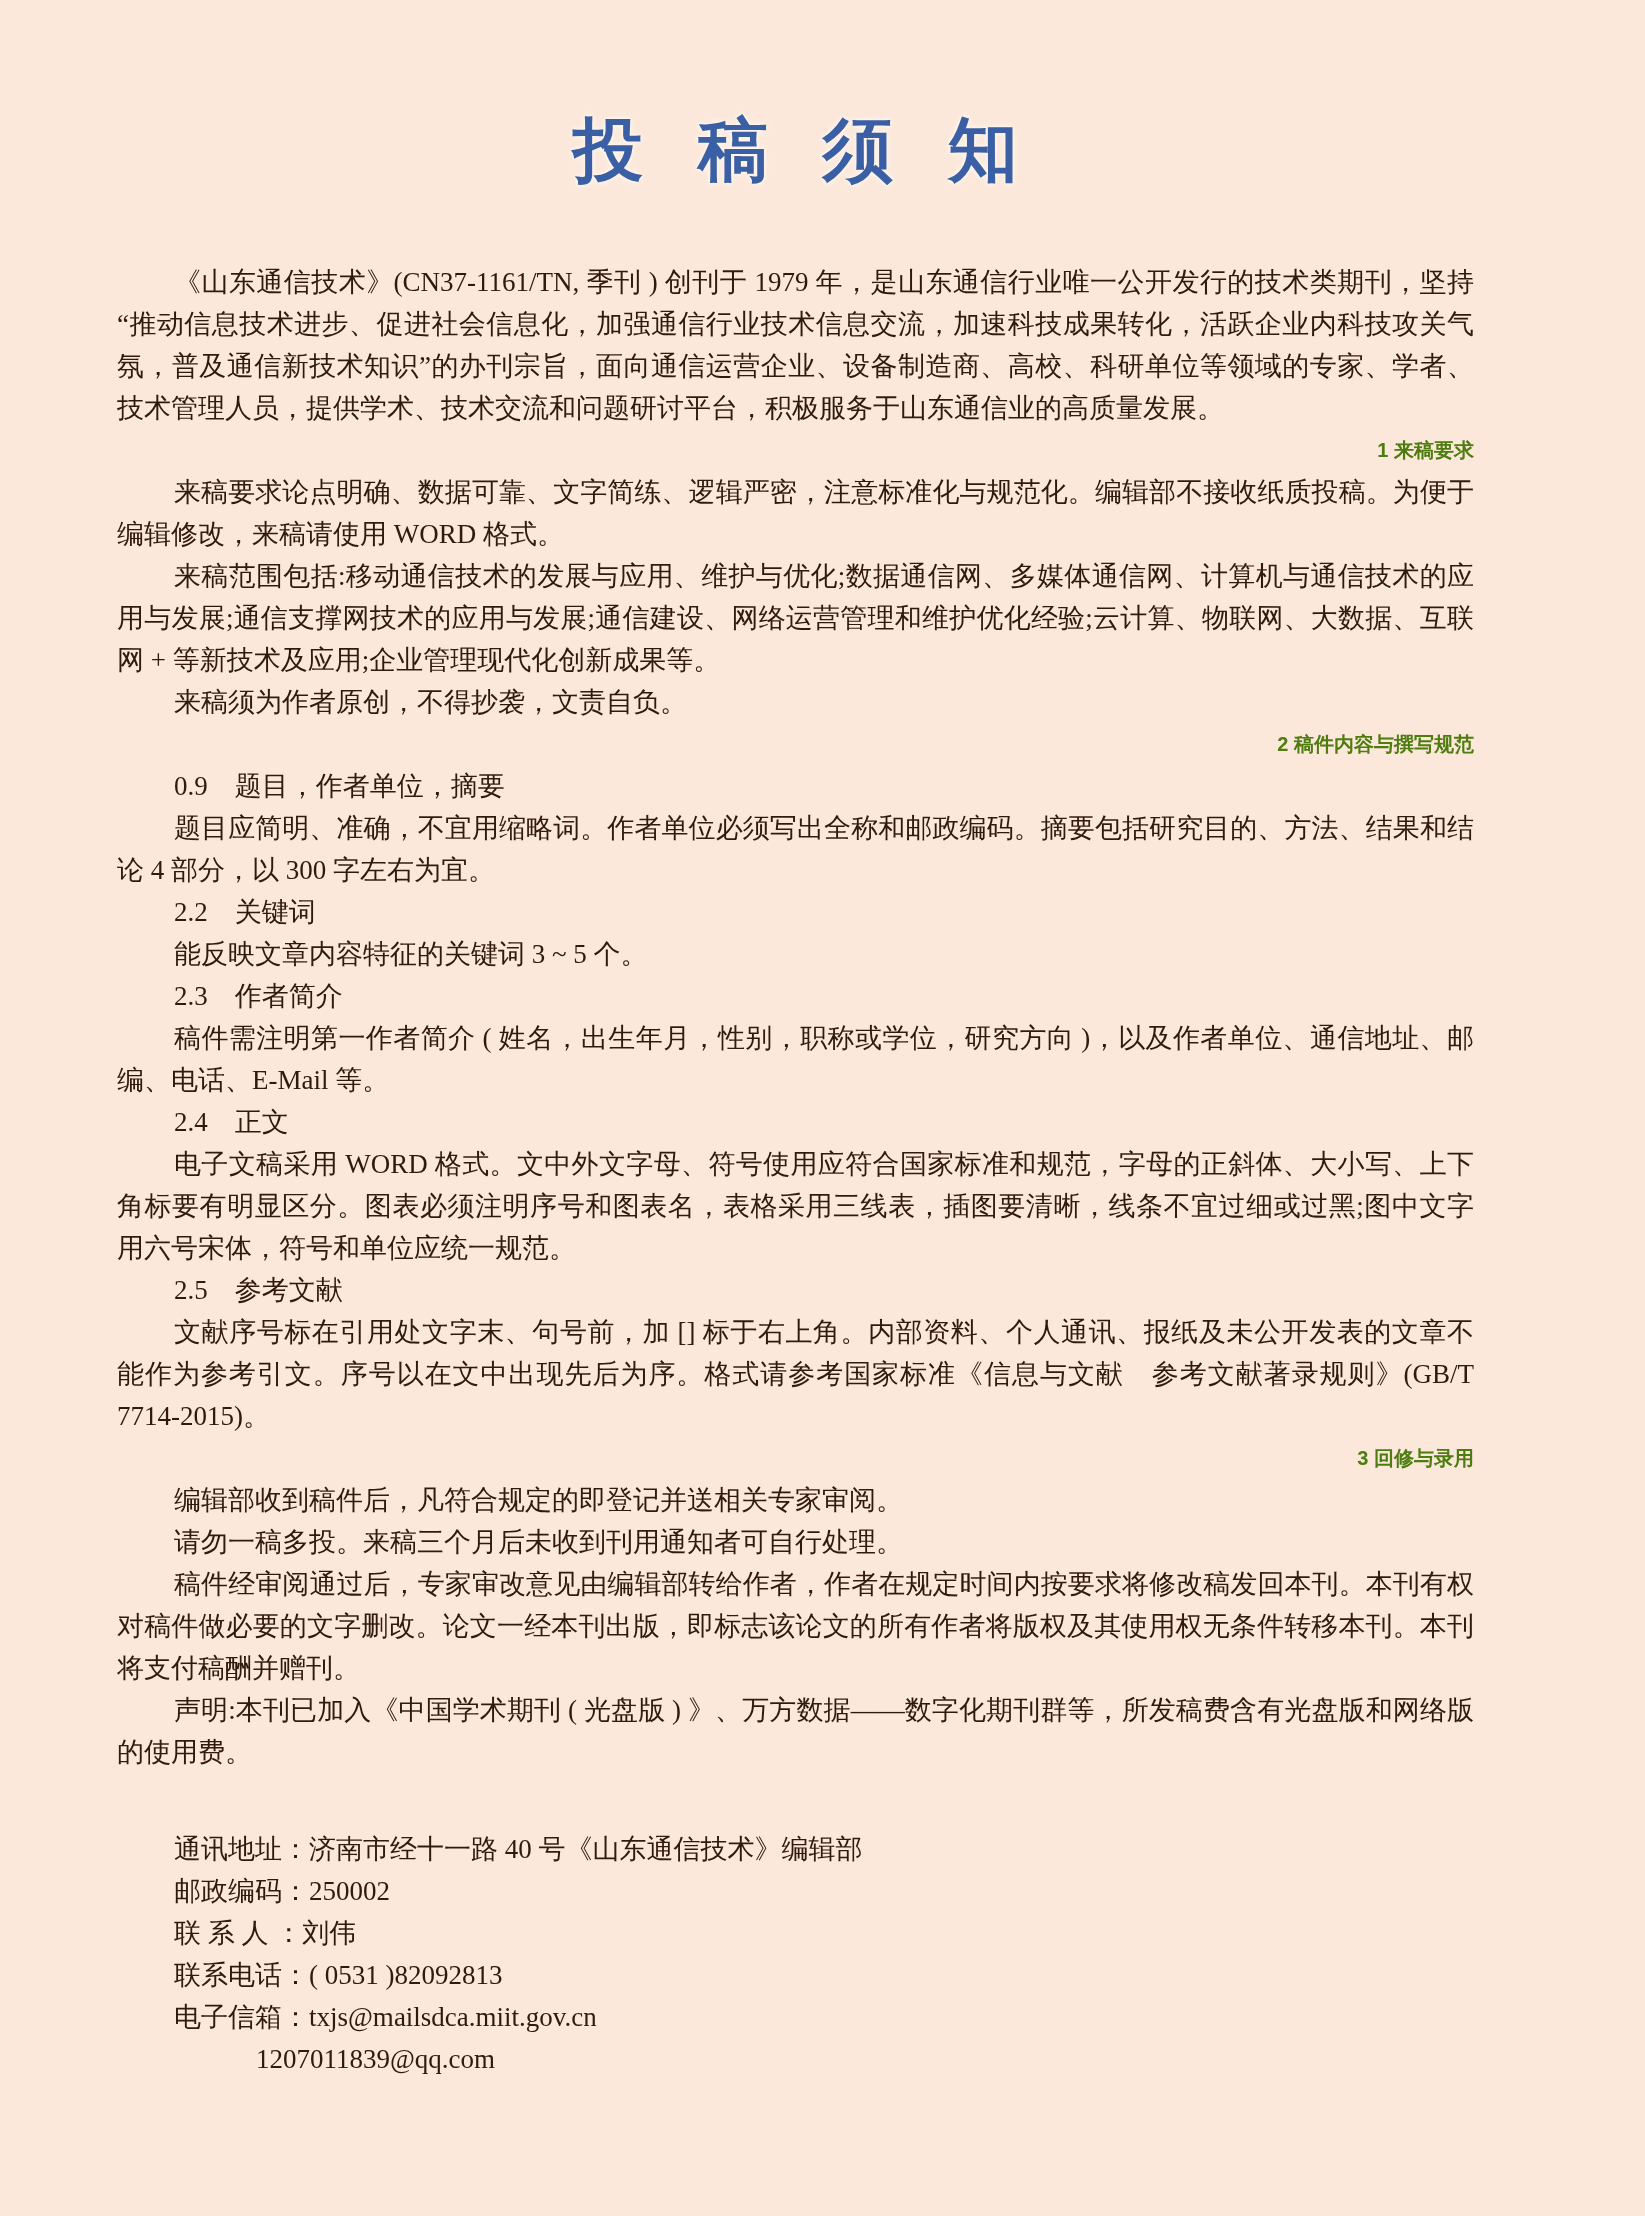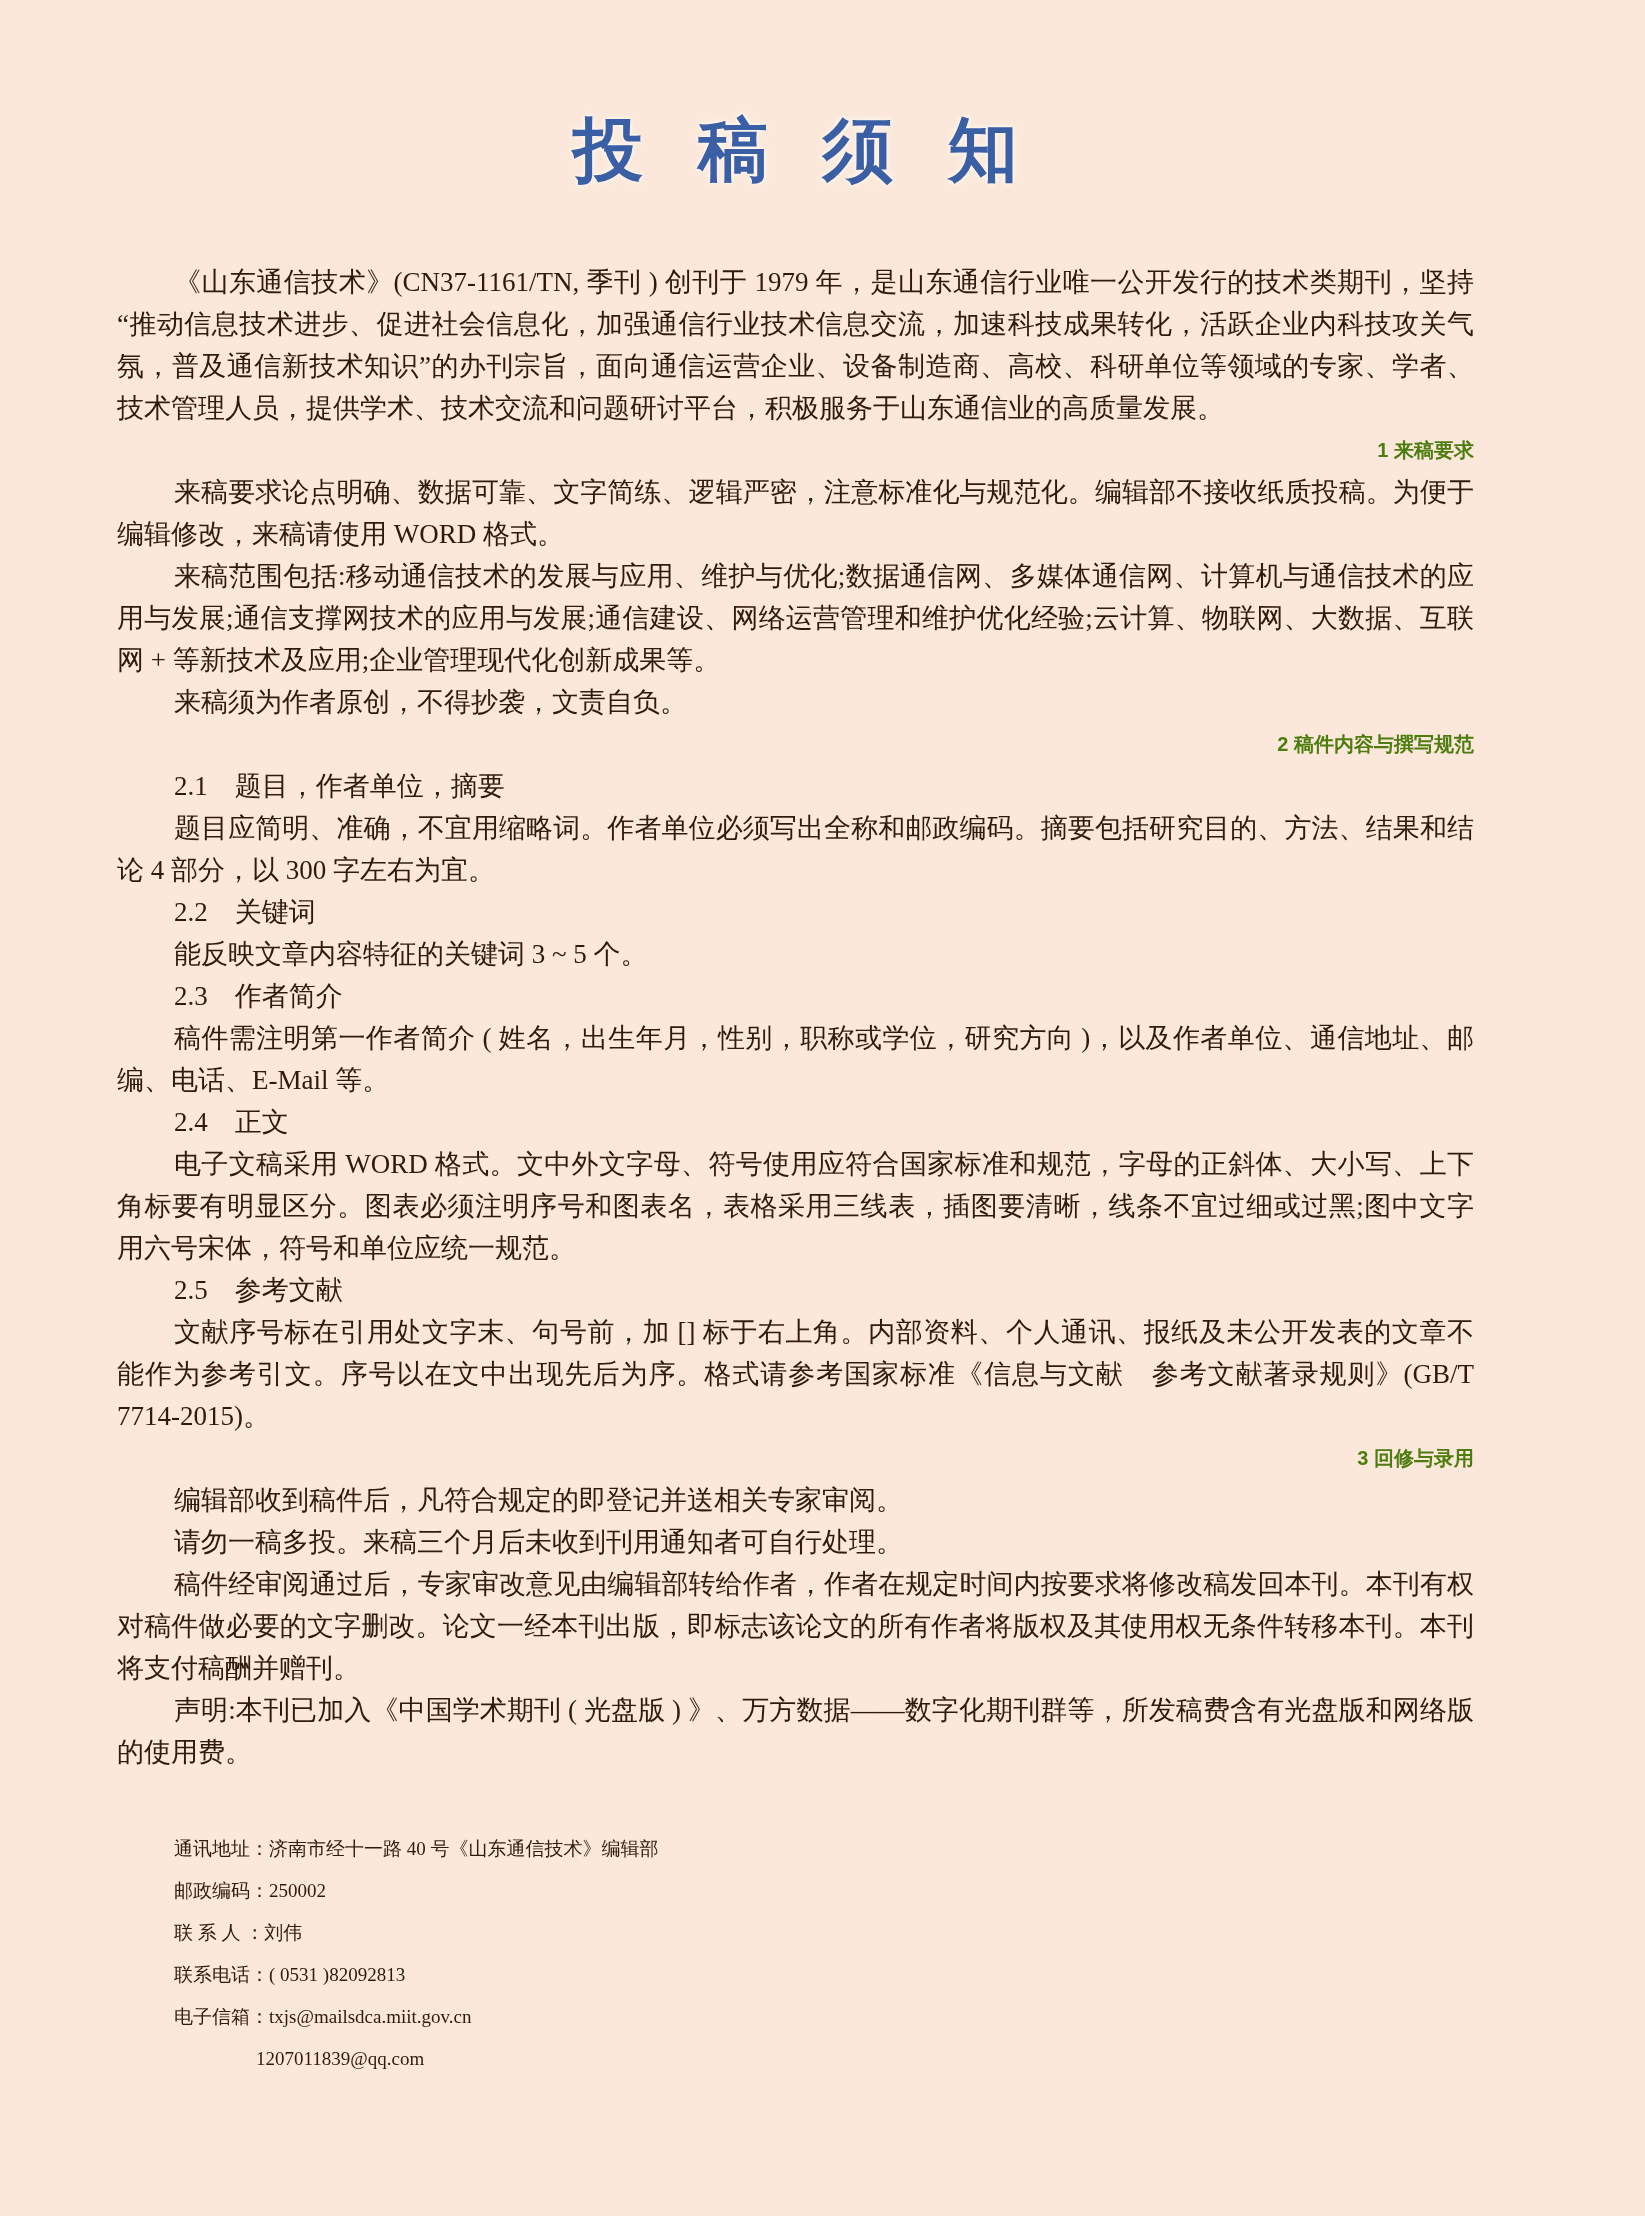--- a/index.html
+++ b/index.html
@@ -55,21 +55,21 @@
     text-align: right;
   }
   .doc-body p.subsec-heading {
     margin: 0;
     padding-left: 57px;
     text-indent: 0;
     text-align: left;
   }
   .contact {
     margin-top: 55px;
-    font-size: 19px;
+    font-size: 27px;
     line-height: 42px;
     color: #30190d;
   }
   .contact p {
     margin: 0;
     padding-left: 57px;
     text-align: left;
   }
   .contact p.email-secondary {
     padding-left: 139px;
@@ -86,21 +86,21 @@
 
     <p class="para">《山东通信技术》(CN37-1161/TN, 季刊 ) 创刊于 1979 年，是山东通信行业唯一公开发行的技术类期刊，坚持“推动信息技术进步、促进社会信息化，加强通信行业技术信息交流，加速科技成果转化，活跃企业内科技攻关气氛，普及通信新技术知识”的办刊宗旨，面向通信运营企业、设备制造商、高校、科研单位等领域的专家、学者、技术管理人员，提供学术、技术交流和问题研讨平台，积极服务于山东通信业的高质量发展。</p>
 
     <h2 class="sec-heading">1 来稿要求</h2>
     <p class="para">来稿要求论点明确、数据可靠、文字简练、逻辑严密，注意标准化与规范化。编辑部不接收纸质投稿。为便于编辑修改，来稿请使用 WORD 格式。</p>
     <p class="para">来稿范围包括:移动通信技术的发展与应用、维护与优化;数据通信网、多媒体通信网、计算机与通信技术的应用与发展;通信支撑网技术的应用与发展;通信建设、网络运营管理和维护优化经验;云计算、物联网、大数据、互联网 + 等新技术及应用;企业管理现代化创新成果等。</p>
     <p class="para">来稿须为作者原创，不得抄袭，文责自负。</p>
 
     <h2 class="sec-heading">2 稿件内容与撰写规范</h2>
 
-    <p class="subsec-heading">2.1　题目，作者单位，摘要</p>
+    <p class="subsec-heading">0.9　题目，作者单位，摘要</p>
     <p class="para">题目应简明、准确，不宜用缩略词。作者单位必须写出全称和邮政编码。摘要包括研究目的、方法、结果和结论 4 部分，以 300 字左右为宜。</p>
 
     <p class="subsec-heading">2.2　关键词</p>
     <p class="para">能反映文章内容特征的关键词 3 ~ 5 个。</p>
 
     <p class="subsec-heading">2.3　作者简介</p>
     <p class="para">稿件需注明第一作者简介 ( 姓名，出生年月，性别，职称或学位，研究方向 )，以及作者单位、通信地址、邮编、电话、E-Mail 等。</p>
 
     <p class="subsec-heading">2.4　正文</p>
     <p class="para">电子文稿采用 WORD 格式。文中外文字母、符号使用应符合国家标准和规范，字母的正斜体、大小写、上下角标要有明显区分。图表必须注明序号和图表名，表格采用三线表，插图要清晰，线条不宜过细或过黑;图中文字用六号宋体，符号和单位应统一规范。</p>

